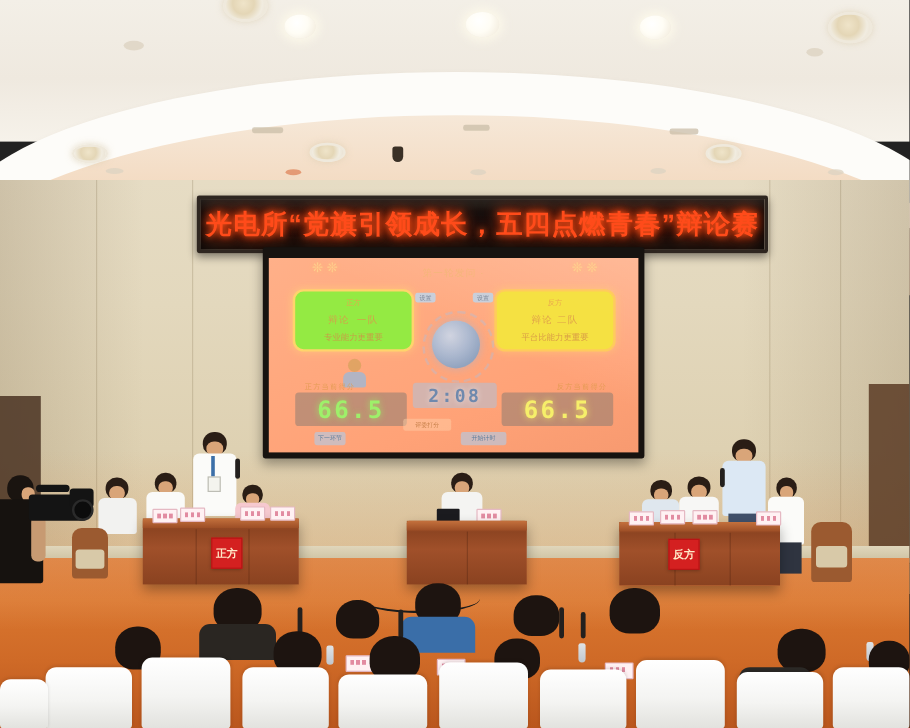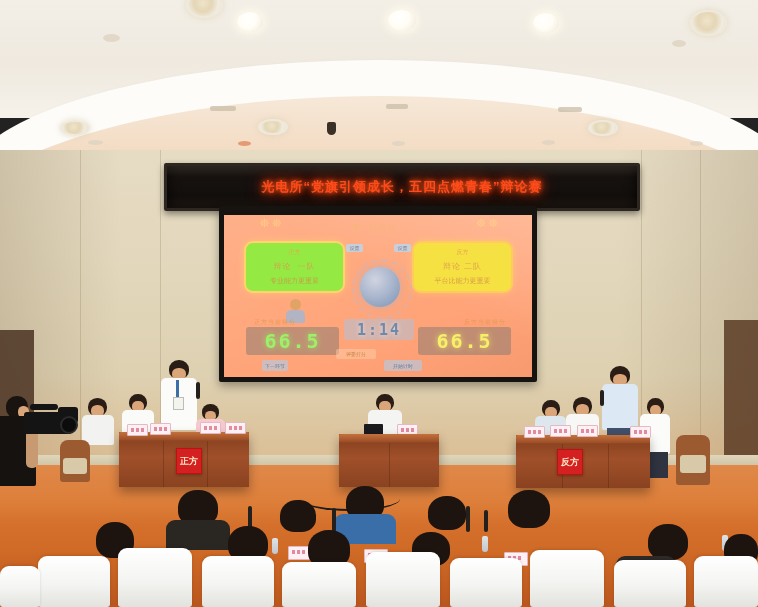--- a/index.html
+++ b/index.html
@@ -39,21 +39,21 @@
              background:linear-gradient(180deg,rgba(230,160,90,0),rgba(226,140,70,.30));}
   .door-dark{position:absolute;left:0;top:345px;width:34px;height:120px;
              background:#4a3322;opacity:.85;}
 
   
   .led{position:absolute;left:164px;top:163px;width:470px;height:42px;
        background:linear-gradient(#2a2018,#171210 28%,#120f0d 72%,#241b14);
        border:3px solid #2e2620;border-radius:2px;
        box-shadow:0 3px 7px rgba(0,0,0,.45), inset 0 0 14px rgba(0,0,0,.8);
        display:flex;align-items:center;justify-content:center;overflow:hidden;}
-  .led-txt{font-size:13px;font-weight:bold;letter-spacing:1px;
+  .led-txt{font-size:22px;font-weight:bold;letter-spacing:1px;
            color:#ff4b1a;text-shadow:0 0 5px #ff5a20,0 0 11px #ff3300,0 0 18px rgba(255,60,0,.6);
            white-space:nowrap;}
   .led-sheen{position:absolute;left:0;top:0;width:470px;height:10px;
              background:linear-gradient(rgba(255,255,255,.07),rgba(255,255,255,0));}
 
   
   .scr-frame{position:absolute;left:219px;top:206px;width:318px;height:176px;
              background:#171310;border-radius:2px;
              box-shadow:0 4px 10px rgba(0,0,0,.35);}
   .scr{position:absolute;left:224px;top:215px;width:308px;height:162px;
@@ -220,21 +220,21 @@
     <div class="team-box tb-right">
       <span class="tb-cap">反方</span>
       <span class="tb-name">辩论 二队</span>
       <span class="tb-topic">平台比能力更重要</span>
     </div>
     <div class="sm-btn" style="left:170px;">设置</div>
 
     <div class="globe-ray"></div>
     <div class="globe"></div>
 
-    <div class="timer">1:14</div>
+    <div class="timer">2:08</div>
 
     <div class="spkr-icon">
       <div class="spkr-head"></div>
       <div class="spkr-body"></div>
     </div>
 
     <div class="score-lbl" style="left:30px;top:103px;">正方当前得分</div>
     <div class="score-box sb-left">66.5</div>
 
     <div class="score-lbl" style="right:26px;top:103px;">反方当前得分</div>

